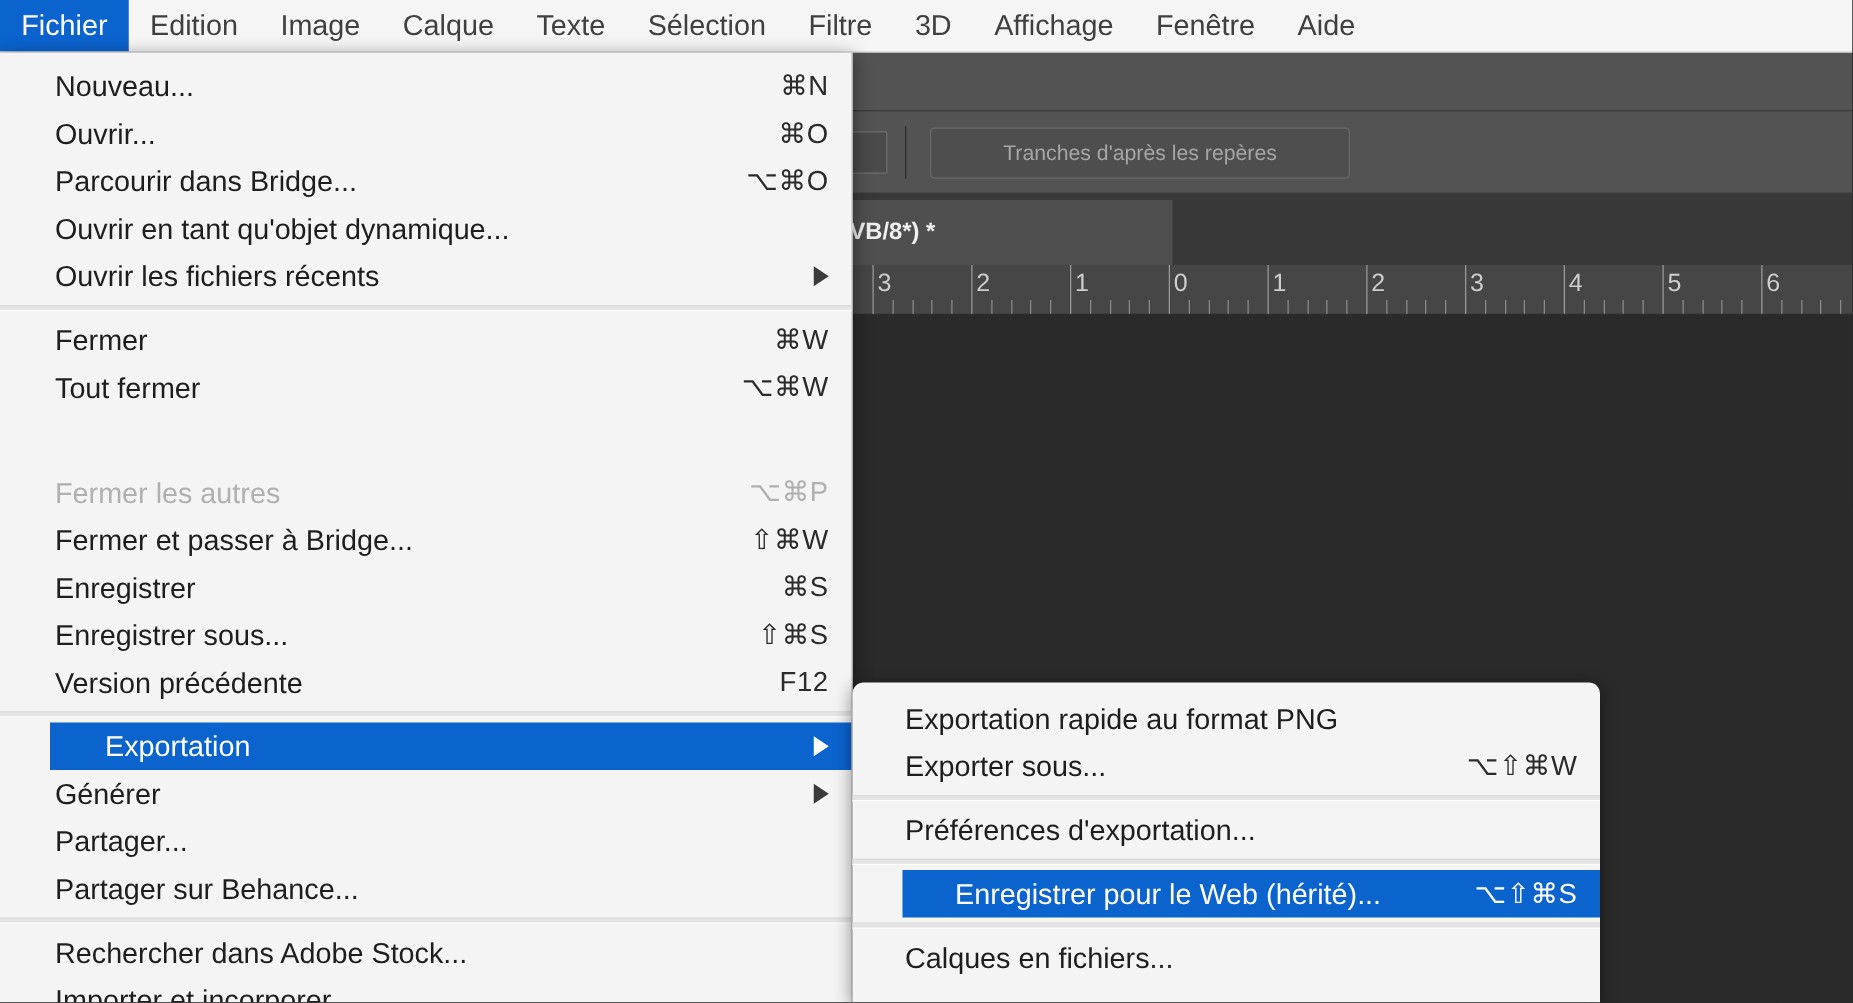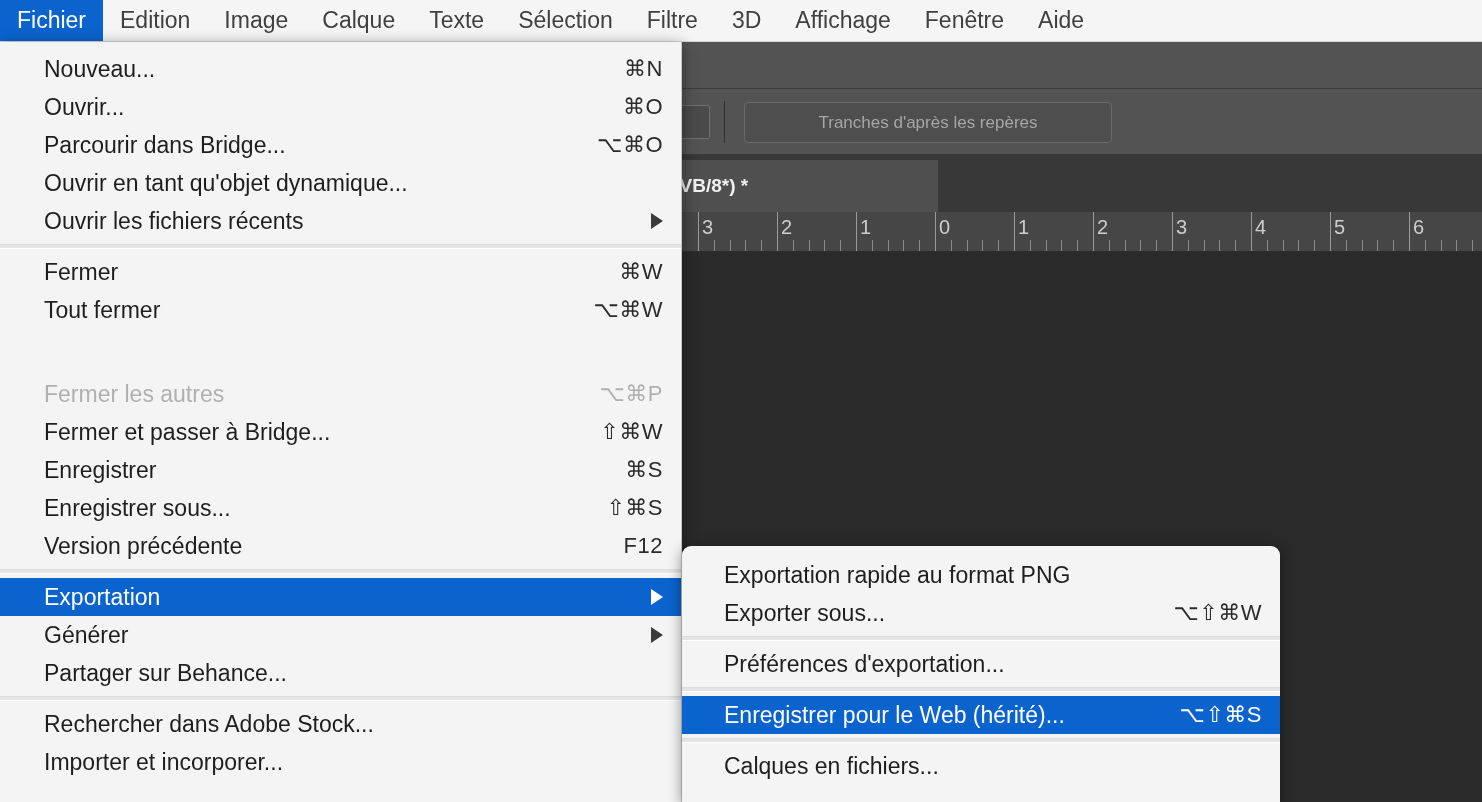--- a/index.html
+++ b/index.html
@@ -24,21 +24,21 @@
   }
   .ps-opt-swatch {
     position: absolute; left: 676px; top: 105px; width: 34px; height: 34px;
     background: #4a4a4a; border: 1px solid #6e6e6e; border-radius: 2px;
   }
   .ps-opt-divider {
     position: absolute; left: 724px; top: 101px; width: 1px; height: 42px;
     background: #2f2f2f;
   }
   .ps-opt-button {
-    position: absolute; left: 744px; top: 102px; width: 368px; height: 41px;
+    position: absolute; left: 744px; top: 102px; width: 336px; height: 41px;
     background: #4e4e4e; border: 1px solid #6a6a6a; border-radius: 4px;
     color: #a6a6a6; font-size: 17px; line-height: 39px; text-align: center;
     white-space: nowrap;
   }
 
   .ps-tabstrip {
     position: absolute; left: 0; top: 155px; width: 1482px; height: 57px;
     background: #383838;
   }
   .ps-doc-tab {
@@ -85,21 +85,21 @@
   #file-menu {
     left: 0px; top: 42px; width: 682px; height: 760px;
     border-right: 1px solid #c9c9c9;
     padding-top: 8px;
   }
   .mi {
     position: relative; display: flex; align-items: center;
     height: 38px; padding: 0 18px 0 44px;
     font-size: 23px; color: #1e1e1e; white-space: nowrap; gap: 34px;
   }
-  .mi.highlight { background: #0b63ce; color: #ffffff; }
+  .mi.highlight { background: #0b63ce; color: #ffffff; margin-left: 40px; }
   .mi.disabled { color: #b0b0b0; margin-top: 46px; }
   .mi-label { flex: 0 0 auto; }
   .mi-spacer { flex: 1 1 auto; }
   .mi-shortcut {
     font-size: 22px; color: #2b2b2b; letter-spacing: 0.5px;
     font-family: "Liberation Sans", sans-serif; text-align: right;
   }
   .mi.disabled .mi-shortcut { color: #b0b0b0; }
   .mi.highlight .mi-shortcut { color: #ffffff; }
   .mi-arrow {
@@ -280,20 +280,24 @@
         <span class="mi-label">Exportation</span>
         <span class="mi-spacer"></span>
         <span class="mi-arrow"></span>
       </div>
       <div class="mi">
         <span class="mi-label">Générer</span>
         <span class="mi-spacer"></span>
         <span class="mi-arrow"></span>
       </div>
       <div class="mi">
+        <span class="mi-label">Partager...</span>
+        <span class="mi-spacer"></span>
+      </div>
+      <div class="mi">
         <span class="mi-label">Partager sur Behance...</span>
         <span class="mi-spacer"></span>
       </div>
       <div class="mi-sep"></div>
       <div class="mi">
         <span class="mi-label">Rechercher dans Adobe Stock...</span>
         <span class="mi-spacer"></span>
       </div>
       <div class="mi">
         <span class="mi-label">Importer et incorporer...</span>

